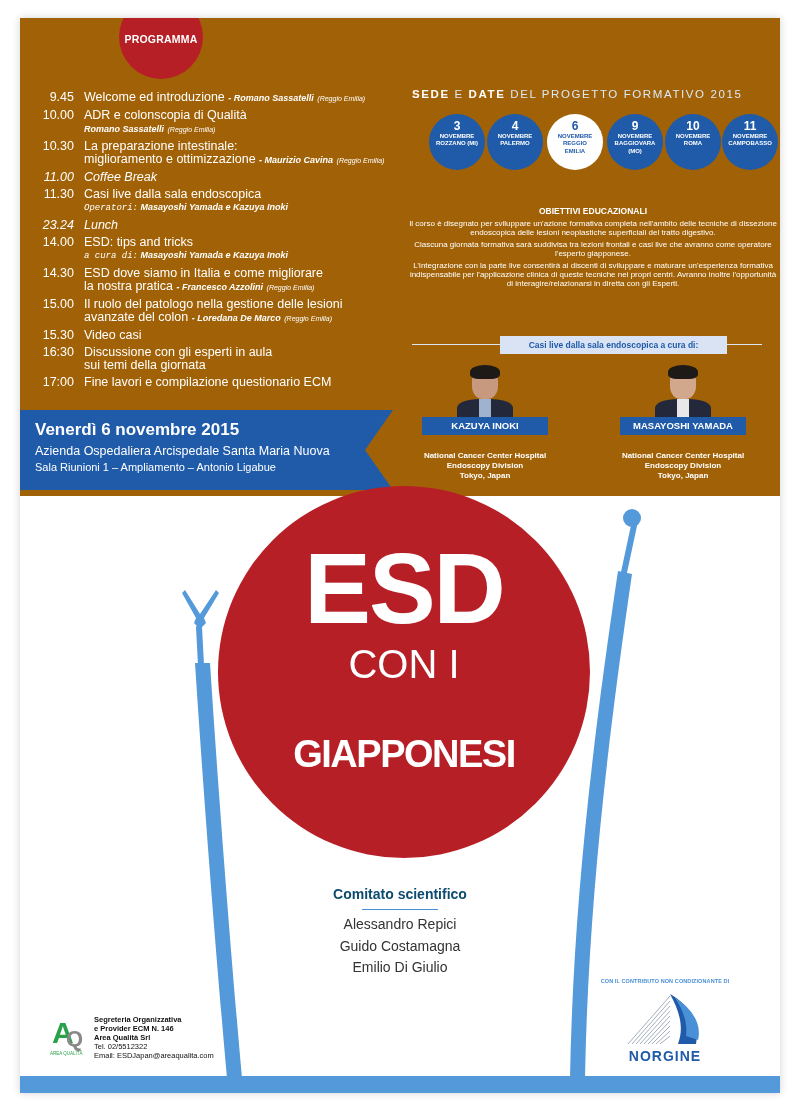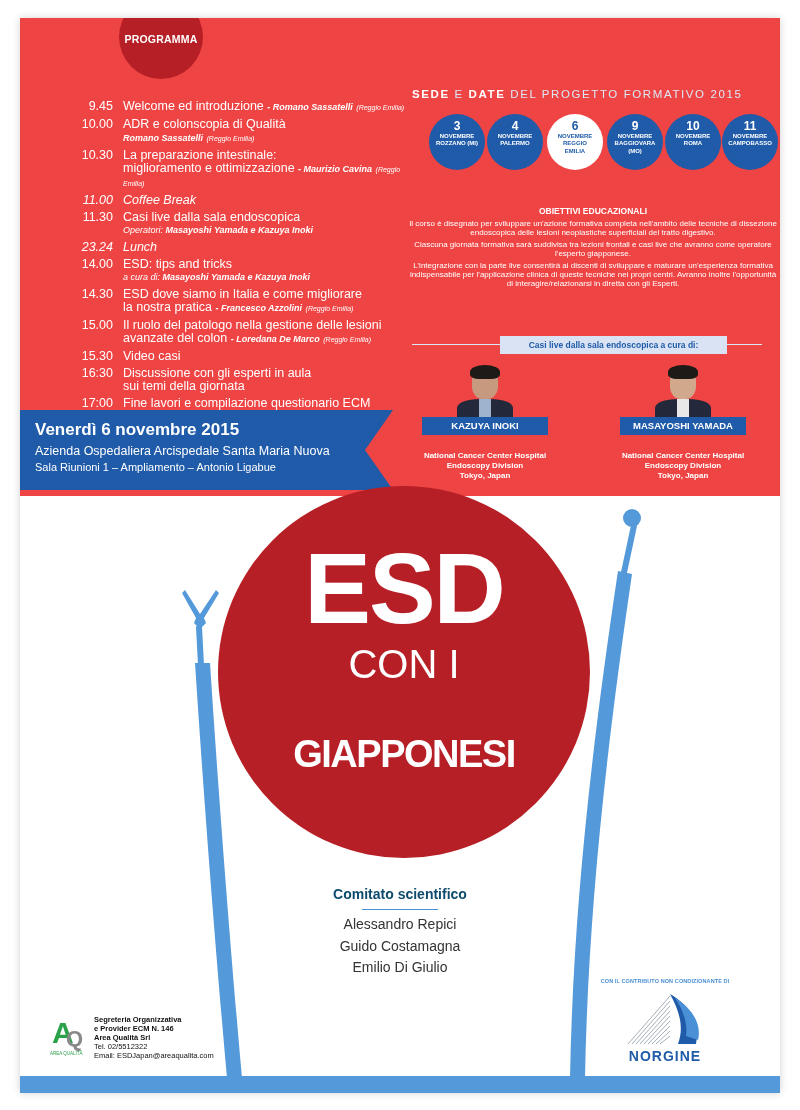--- a/index.html
+++ b/index.html
@@ -6,35 +6,35 @@
     html, body { width: 800px; height: 1110px; background: #ffffff; overflow: hidden; }
     body { position: relative; font-family: "Liberation Sans", sans-serif; }
 
     .page {
       position: absolute; left: 20px; top: 18px; width: 760px; height: 1075px;
       background: #ffffff; overflow: hidden;
       box-shadow: 0 0 8px rgba(0,0,0,0.18);
     }
 
     
-    .top { position: absolute; left: 0; top: 0; width: 760px; height: 478px; background: #ef4444; overflow: hidden; }
+    .top { position: absolute; left: 0; top: 0; width: 760px; height: 478px; background: #a16207; overflow: hidden; }
     .prog-circle {
       position: absolute; left: 99px; top: -23px; width: 84px; height: 84px; border-radius: 50%;
       background: #b71f26; color: #fff; font-weight: bold; font-size: 10.5px;
       display: flex; align-items: flex-start; justify-content: center; padding-top: 38px; letter-spacing: 0.2px;
     }
 
-    .schedule { position: absolute; left: 0; top: 82px; width: 395px; color: #fff; padding-left: 39px; }
+    .schedule { position: absolute; left: 0; top: 73px; width: 395px; color: #fff; }
     .row { display: flex; margin-bottom: 4px; line-height: 13px; }
     .row .time { width: 64px; text-align: right; font-size: 12.5px; padding-right: 10px; flex-shrink: 0; }
     .row .text { font-size: 12.5px; }
     .row .text .sp { font-weight: bold; font-style: italic; font-size: 9px; }
     .row .text .loc { font-style: italic; font-size: 7px; }
     .row .text .sub { display: block; font-size: 9px; font-style: italic; font-weight: bold; }
-    .row .text .sub i { font-weight: normal; }
+    .row .text .sub i { font-weight: normal; font-family: Liberation Mono, monospace; }
     .row.italic .time, .row.italic .text { font-style: italic; }
 
     .ribbon {
       position: absolute; left: 0; top: 392px; width: 373px; height: 80px; background: #1f5ba8;
       clip-path: polygon(0 0, 100% 0, 345px 40px, 100% 100%, 0 100%);
       color: #fff; padding: 10px 0 0 15px;
     }
     .ribbon .date { font-size: 17px; font-weight: bold; margin-bottom: 4px; }
     .ribbon .venue1 { font-size: 12.5px; margin-bottom: 3px; }
     .ribbon .venue2 { font-size: 11px; }

